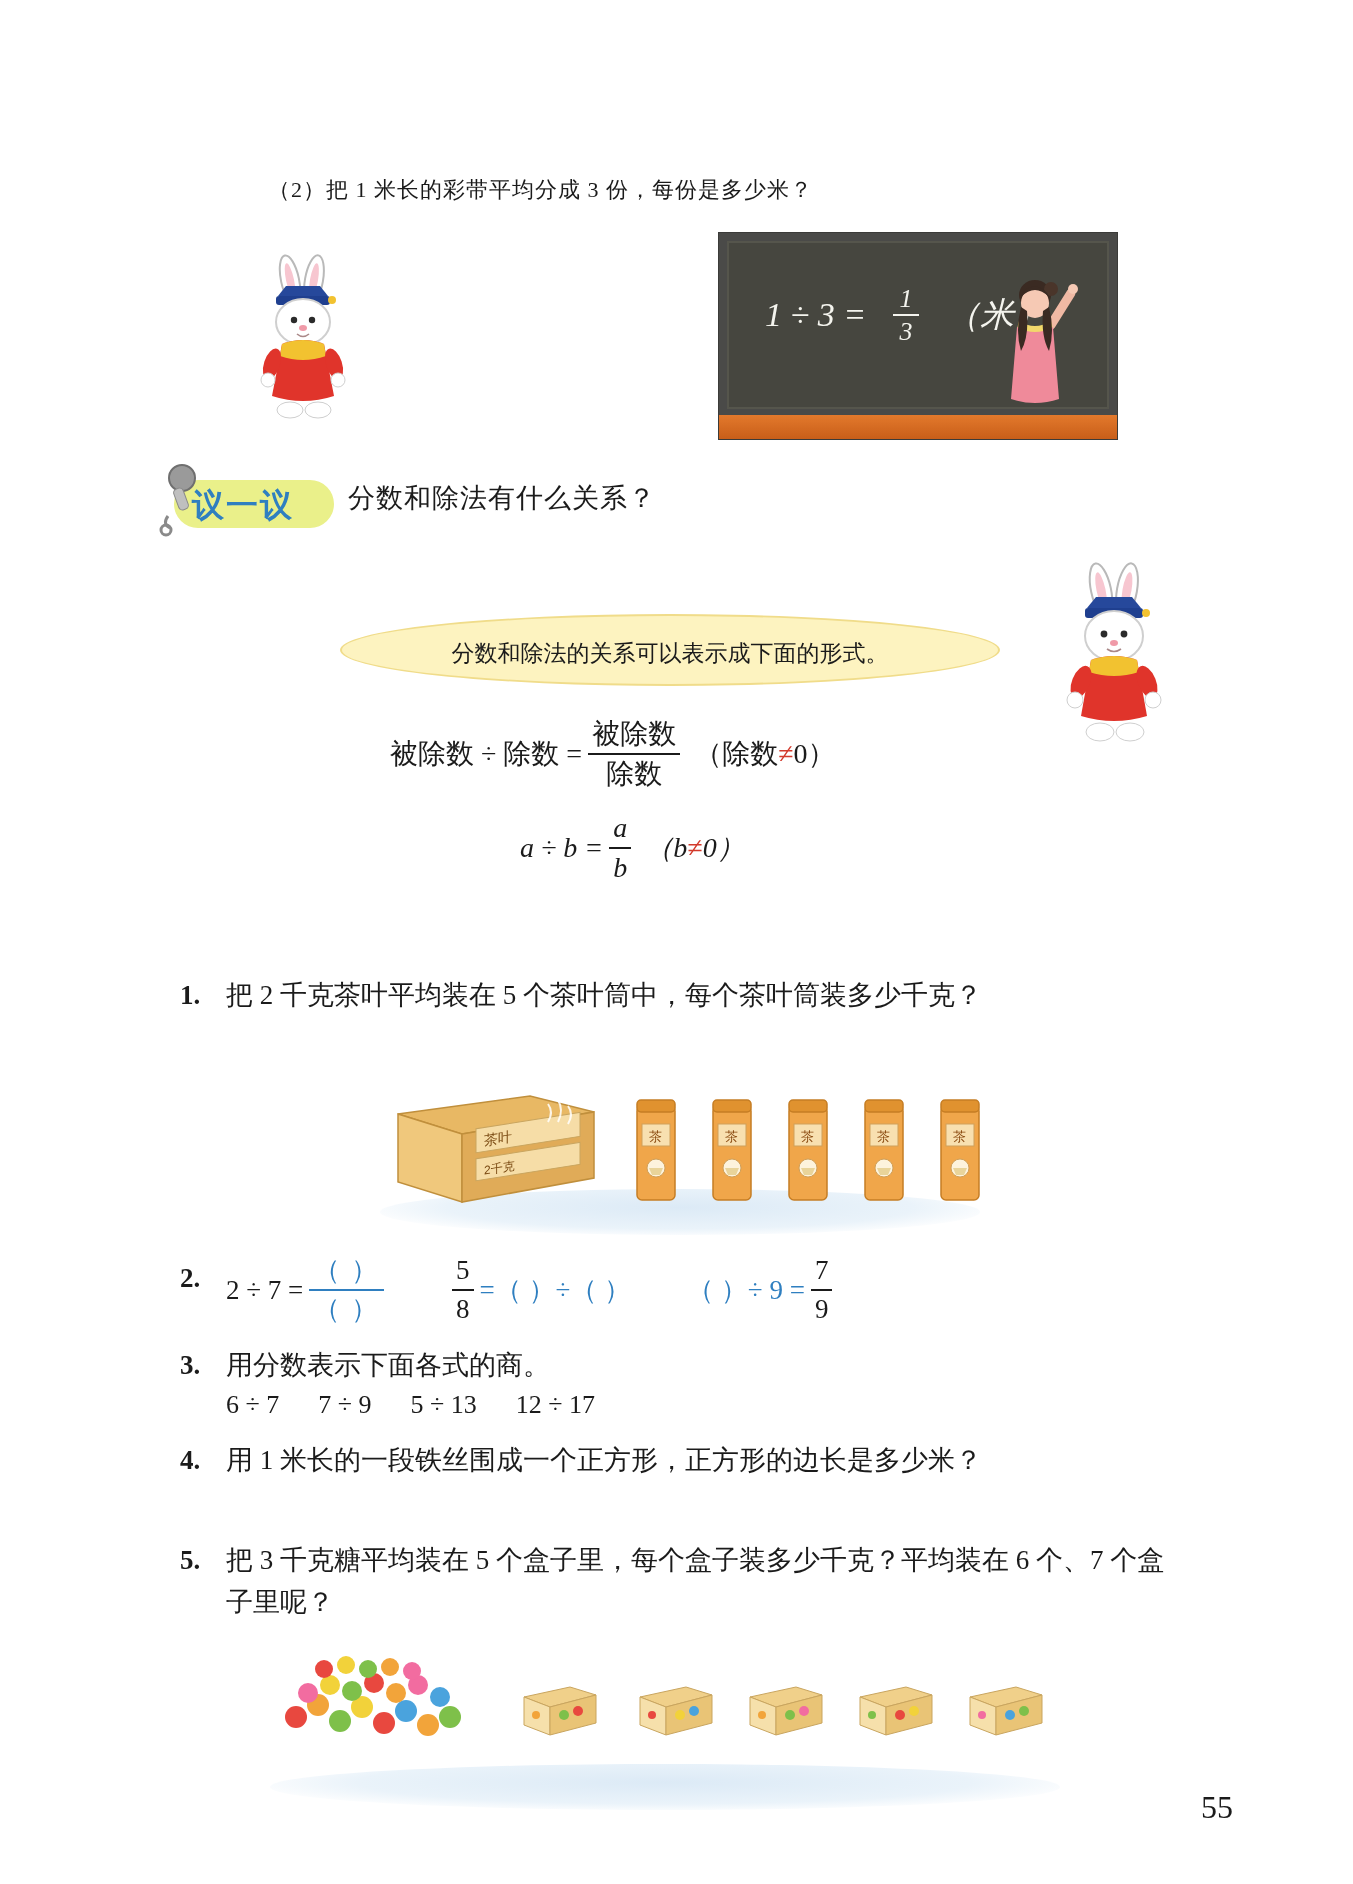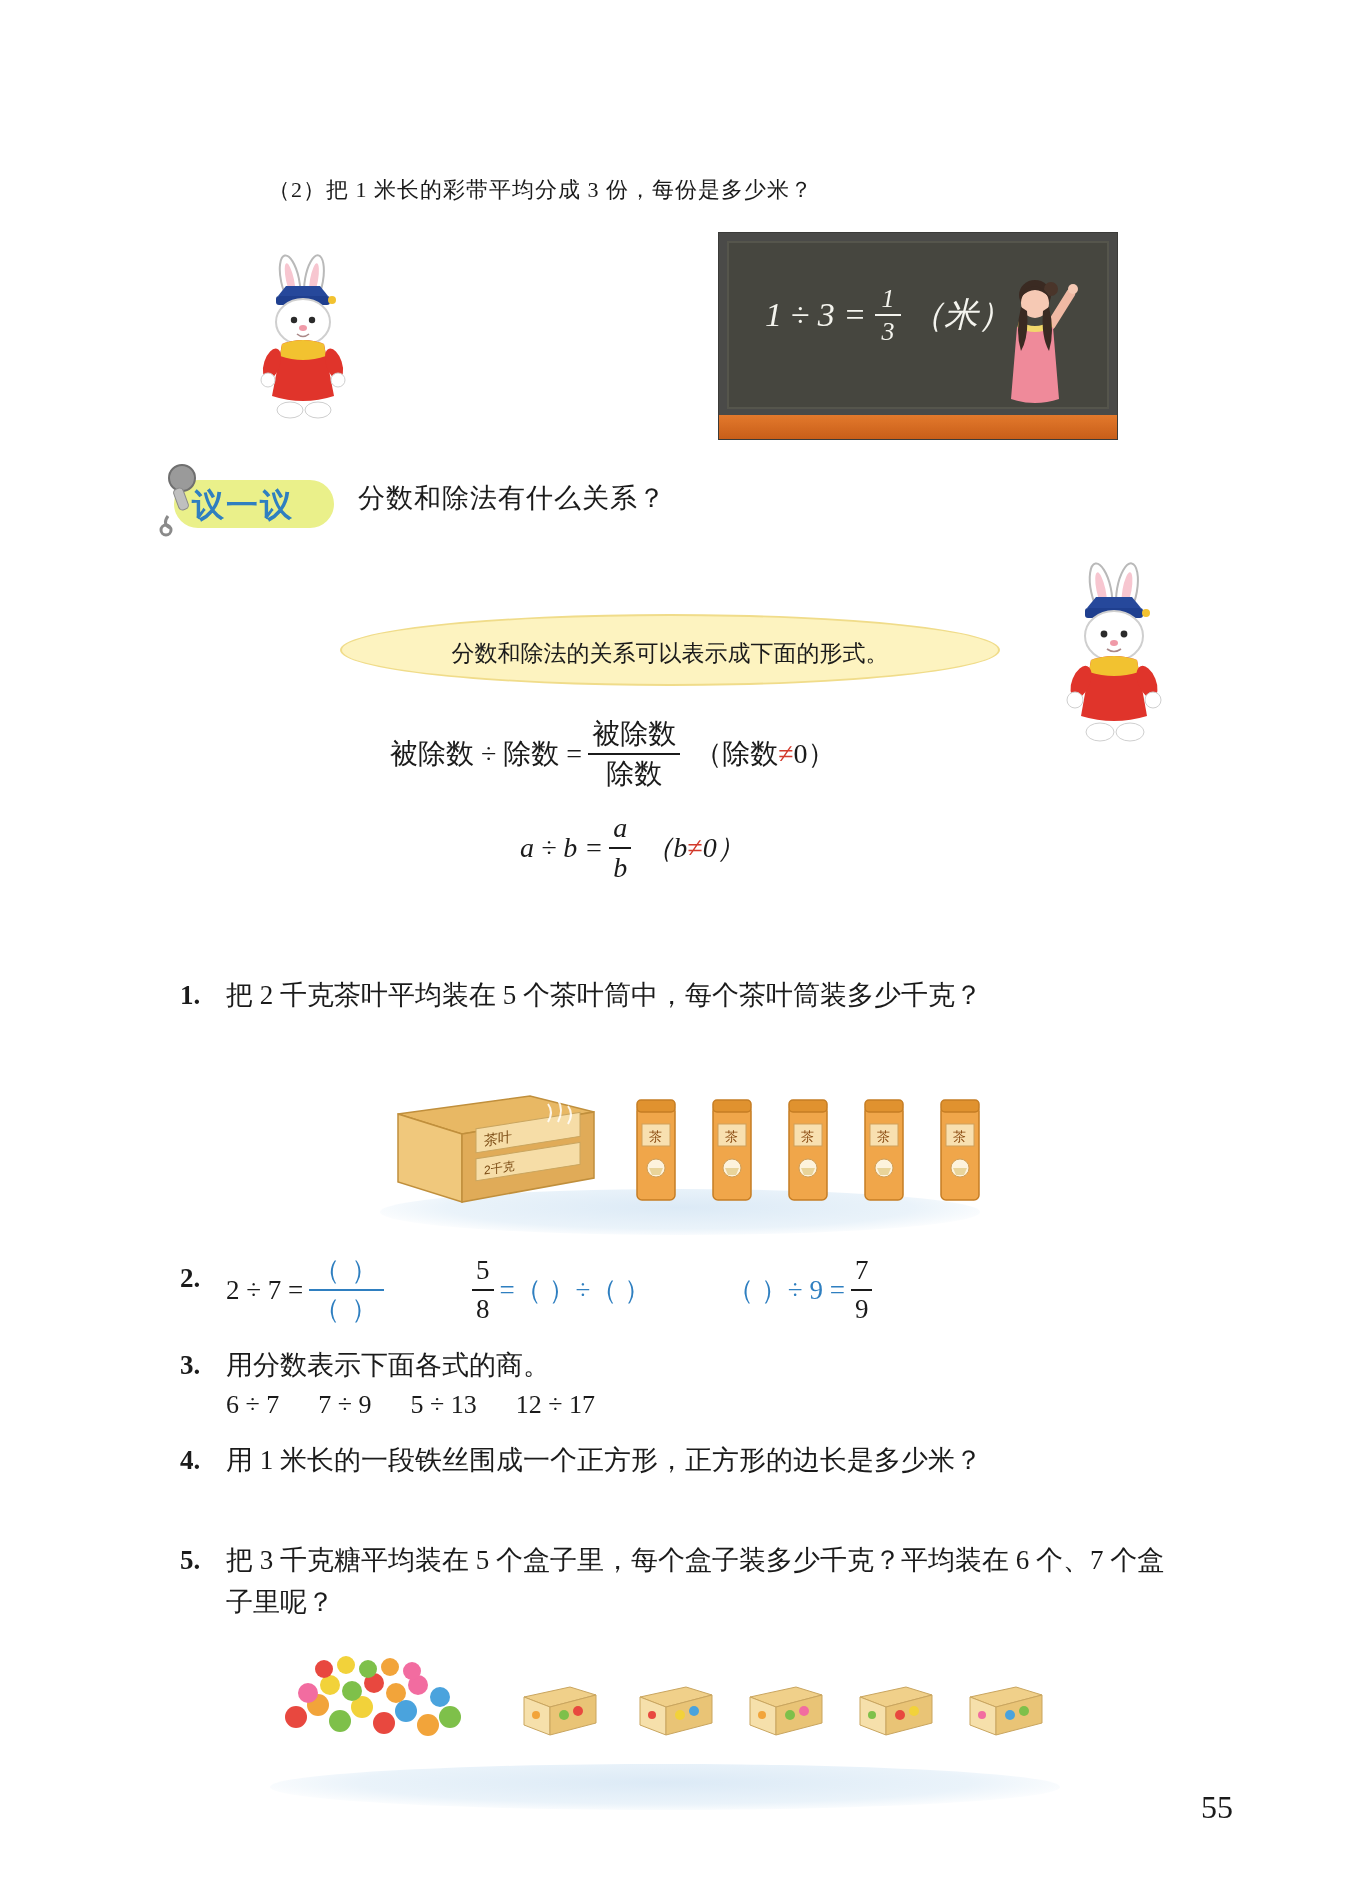--- a/index.html
+++ b/index.html
@@ -64,21 +64,21 @@
     border: 2px solid #55554c;
   }
   #blackboard-ledge {
     position: absolute; left: 0; right: 0; bottom: 0; height: 24px;
     background: linear-gradient(#e3792c, #c85e19);
   }
   #chalk-eq {
     position: absolute; left: 46px; top: 52px;
     color: #f4f4ee; font-size: 34px; font-style: italic;
     font-family: "Liberation Serif", serif;
-    display: flex; align-items: center; gap: 6px;
+    display: flex; align-items: center; gap: 24px;
     white-space: nowrap;
   }
   .chalk-frac {
     display: inline-flex; flex-direction: column; align-items: center;
     font-size: 26px; line-height: 1.05; margin: 0 3px;
   }
   .chalk-frac .bar { width: 26px; height: 2px; background: #f4f4ee; margin: 2px 0; }
   
   #girl {
     position: absolute; right: 26px; bottom: 22px; width: 96px; height: 150px;
@@ -95,21 +95,21 @@
     border-radius: 24px;
   }
   .tag-text {
     position: absolute; left: 44px; top: 22px;
     font-size: 32px; font-weight: bold; color: #2f7fc0;
     letter-spacing: 2px;
     font-family: "Liberation Sans", sans-serif;
   }
   #tag-practice .tag-text { color: #2f7fc0; }
 
-  #discuss-question { left: 358px; top: 480px; font-size: 27px; }
+  #discuss-question { left: 348px; top: 480px; font-size: 27px; }
 
   
   .formula {
     position: absolute;
     font-size: 28px;
     display: flex; align-items: center;
     white-space: nowrap;
   }
   #formula-1 { left: 390px; top: 718px; }
   #formula-2 { left: 520px; top: 812px; font-style: italic; }
@@ -140,21 +140,21 @@
   #ex5 { left: 180px; top: 1540px; width: 1010px; }
 
   #ex3-items {
     position: absolute; left: 226px; top: 1390px;
     font-size: 26px; display: flex; gap: 39px;
   }
 
   
   #ex2-math {
     position: absolute; left: 226px; top: 1255px;
-    font-size: 27px; display: flex; align-items: center; gap: 76px;
+    font-size: 27px; display: flex; align-items: center; gap: 56px;
   }
   .blue { color: #2f7fc0; }
   .m-item { display: flex; align-items: center; }
   .paren-blank { color: #2f7fc0; letter-spacing: 2px; }
 
   
   #tea-illust {
     position: absolute; left: 380px; top: 1080px; width: 600px; height: 155px;
   }
   #candy-illust {

